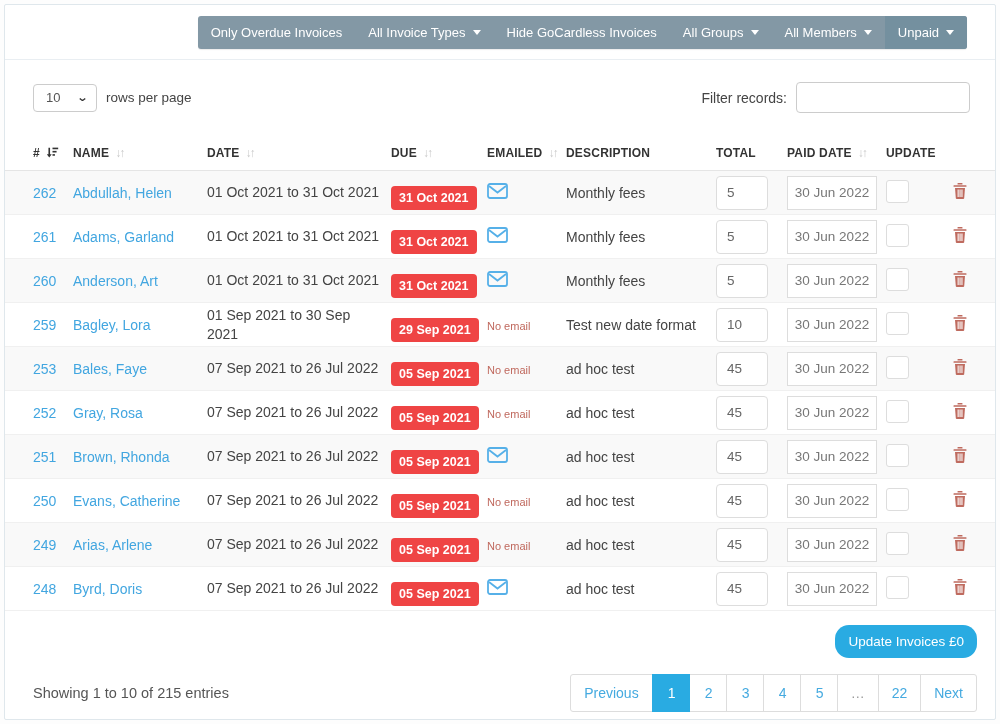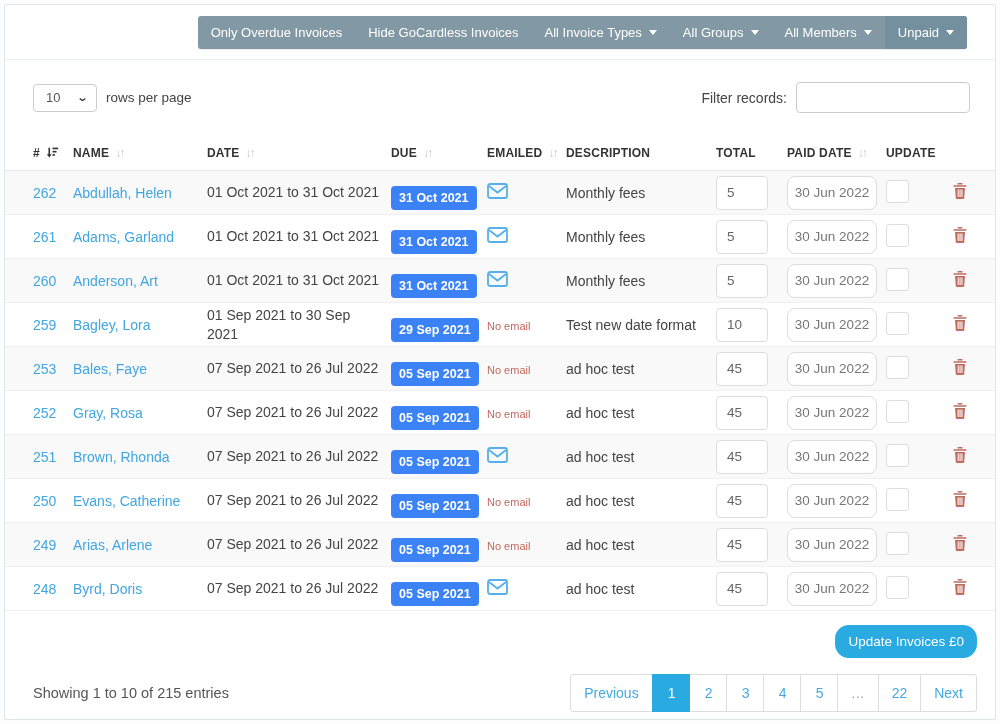--- a/index.html
+++ b/index.html
@@ -27,25 +27,25 @@
   
   .grid { display:grid; grid-template-columns: 40px 134px 184px 96px 79px 150px 71px 99px 57px 1fr; align-items:center; padding:0 18px 0 28px; }
   .thead { height:36px; border-bottom:1px solid #e5e5e5; margin-top:8px; }
   .th { font-size:12px; font-weight:bold; color:#333; letter-spacing:.2px; display:flex; align-items:center; gap:6px; white-space:nowrap; }
   .sort-updown { color:#c9c9c9; font-size:12px; letter-spacing:-2px; font-weight:bold; }
   .sort-active svg { display:block; }
   .trow { min-height:44px; border-bottom:1px solid #f0f0f0; font-size:14px; }
   .trow.odd { background:#f9f9f9; }
   .cell-id a, .cell-name a { color:#42a6e0; text-decoration:none; cursor:pointer; }
   .cell-date { color:#444; white-space:pre-line; line-height:1.35; padding-right:10px; }
-  .badge-due { display:inline-block; background:#3b82f6; color:#fff; font-weight:bold; font-size:12.5px; padding:5px 8px; border-radius:4px; white-space:nowrap;margin-top:11px; }
+  .badge-due { display:inline-block; background:#ef4444; color:#fff; font-weight:bold; font-size:12.5px; padding:5px 8px; border-radius:4px; white-space:nowrap;margin-top:11px; }
   .no-email { color:#c0695e; font-size:11px; }
   .cell-desc { color:#444; }
   .total-input { width:52px; height:34px; border:1px solid #ddd; border-radius:4px; padding:0 4px 0 10px; font-size:13.5px; color:#666; background:#fff; font-family:inherit; }
-  .paid-input { width:90px; height:34px; border:1px solid #ddd; border-radius:8px; text-align:center; font-size:13.5px; color:#777; background:#fff; font-family:inherit; }
+  .paid-input { width:90px; height:34px; border:1px solid #ddd; border-radius:0; text-align:center; font-size:13.5px; color:#777; background:#fff; font-family:inherit; }
   .upd-check { appearance:none; -webkit-appearance:none; width:23px; height:23px; border:1px solid #ddd; border-radius:3px; background:#fff; cursor:pointer; margin:0; }
   .cell-del { display:flex; justify-content:center; }
   .trash-btn { background:none; border:none; cursor:pointer; padding:2px; }
   
   .update-row { display:flex; justify-content:flex-end; padding:14px 18px 0; }
   .update-btn { background:#29abe2; color:#fff; border:none; border-radius:14px; padding:9px 13px; font-size:13.5px; cursor:pointer; font-family:inherit; }
   .bottom-row { display:flex; justify-content:space-between; align-items:center; padding:16px 18px 0 28px; }
   .showing { font-size:14.5px; color:#555; }
   .pagination { display:flex; }
   .page-btn { border:1px solid #ddd; background:#fff; color:#45aae0; font-size:14px; padding:10px 13px; margin-left:-1px; cursor:pointer; font-family:inherit; min-width:38px; text-align:right; }
@@ -60,27 +60,27 @@
 <div class="page">
 
   <div class="toolbar-row">
     <div class="toolbar" id="toolbar">
   <button class="tb-btn">
     <span>Only Overdue Invoices</span>
 
   </button>
 
   <button class="tb-btn">
-    <span>Hide GoCardless Invoices</span>
-
-  </button>
-
-  <button class="tb-btn">
     <span>All Invoice Types</span>
     <span class="caret"></span>
+  </button>
+
+  <button class="tb-btn">
+    <span>Hide GoCardless Invoices</span>
+
   </button>
 
   <button class="tb-btn">
     <span>All Groups</span>
     <span class="caret"></span>
   </button>
 
   <button class="tb-btn">
     <span>All Members</span>
     <span class="caret"></span>

